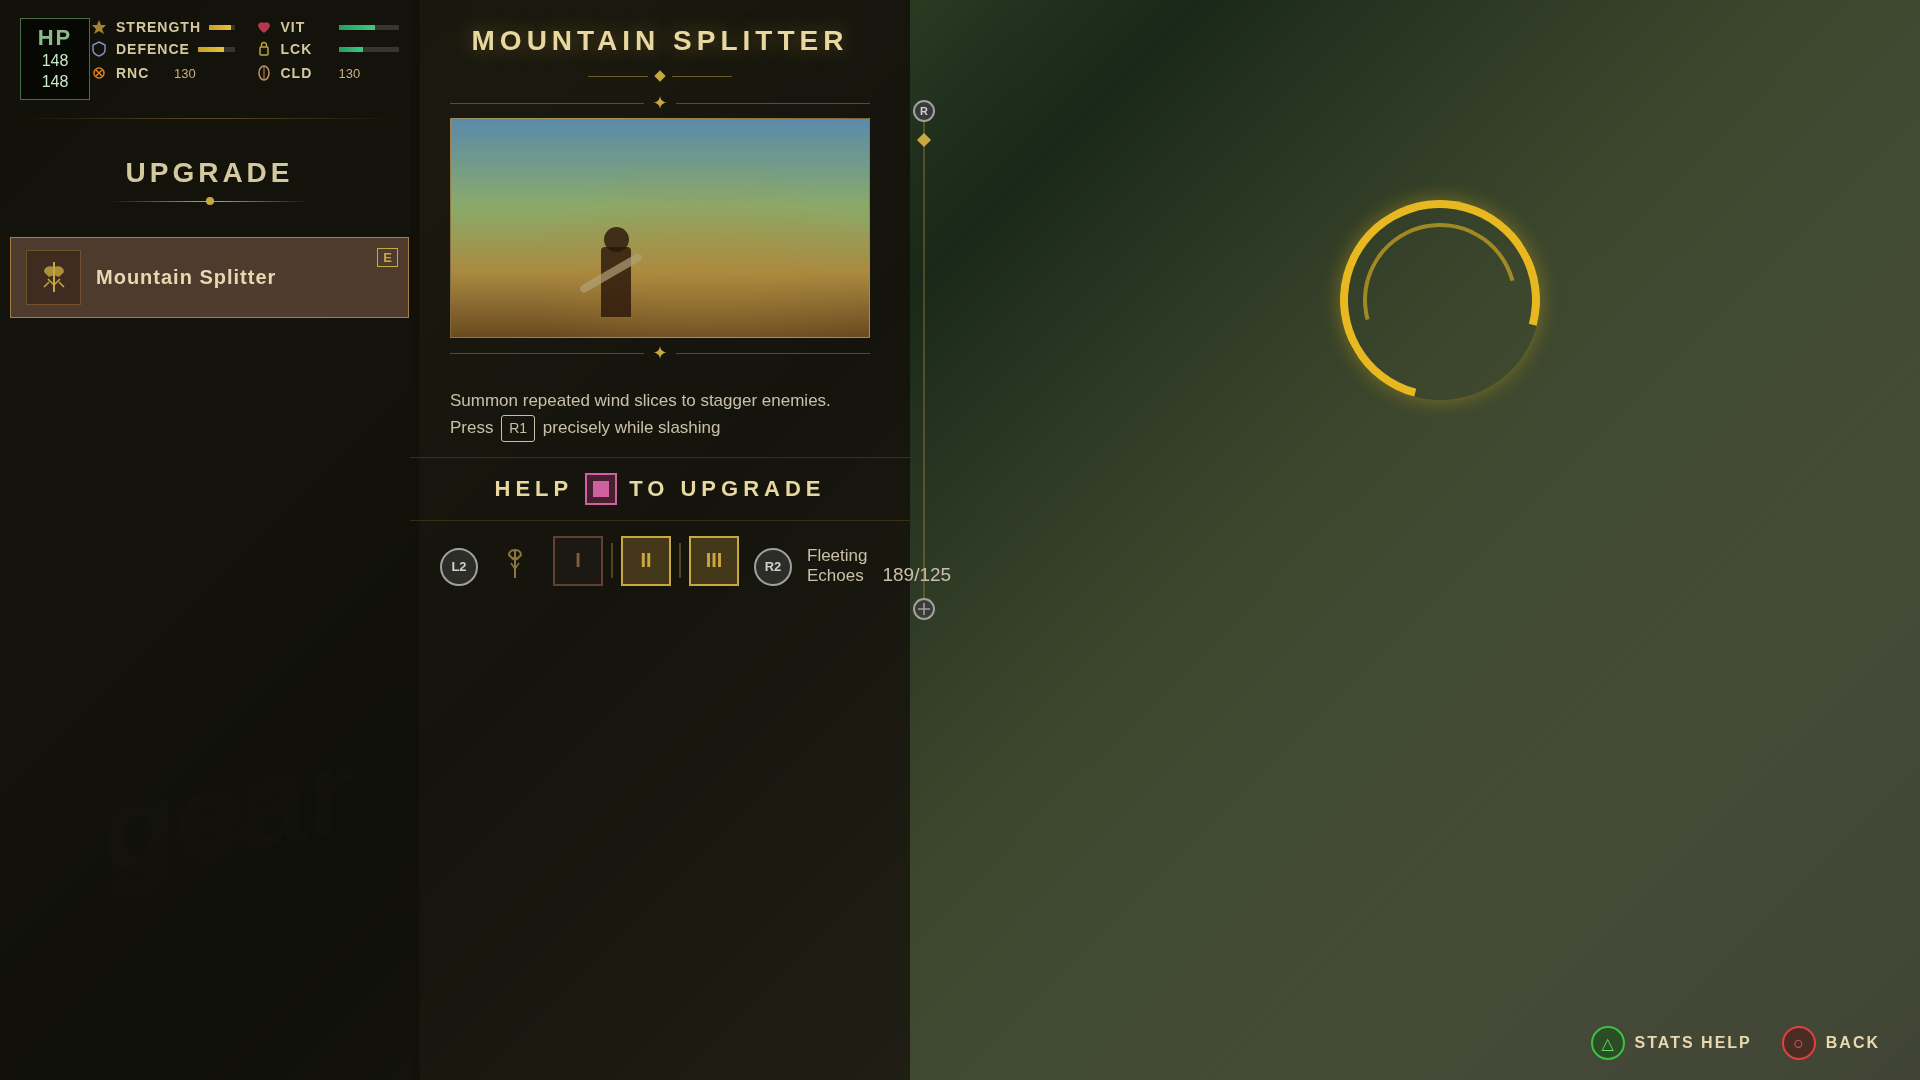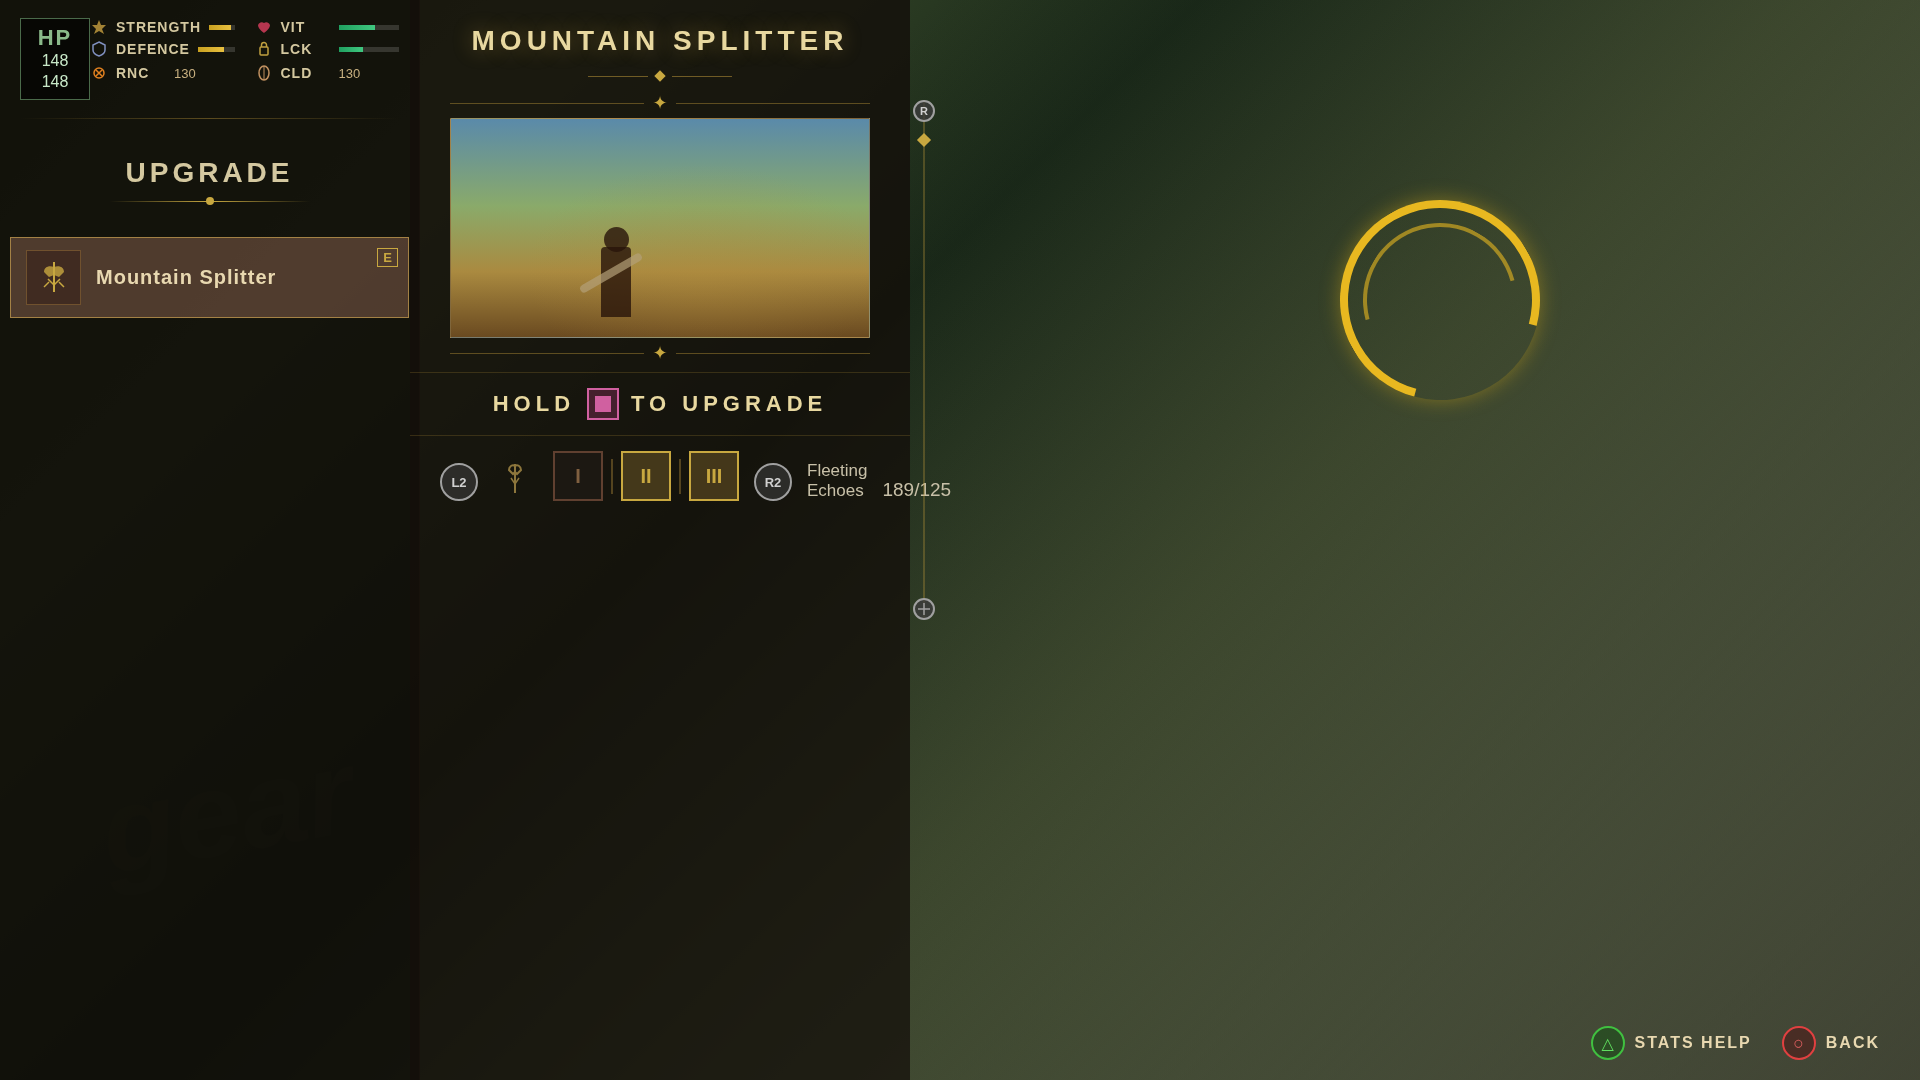--- a/index.html
+++ b/index.html
@@ -803,24 +803,29 @@
         <div class="figure-weapon"></div>
       </div>
     </div>
     <div class="preview-top-ornament" style="margin-top: 4px;">
       <div class="ornament-line"></div>
       <div class="ornament-center">✦</div>
       <div class="ornament-line"></div>
     </div>
   </div>
 
+  <div class="description-text">
+    <span>Summon repeated wind slices to stagger enemies. Press</span>
+    <span class="r1-badge">R1</span>
+    <span>precisely while slashing</span>
+  </div>
 
   <div class="upgrade-button-row">
     <div class="upgrade-button-text">
-      <span>HOLD</span>
+      <span>HELP</span>
       <div class="square-button">
         <div class="square-inner"></div>
       </div>
       <span>TO UPGRADE</span>
     </div>
   </div>
 
   <div class="bottom-row">
     <div class="controller-btn">
       <span>L2</span>

